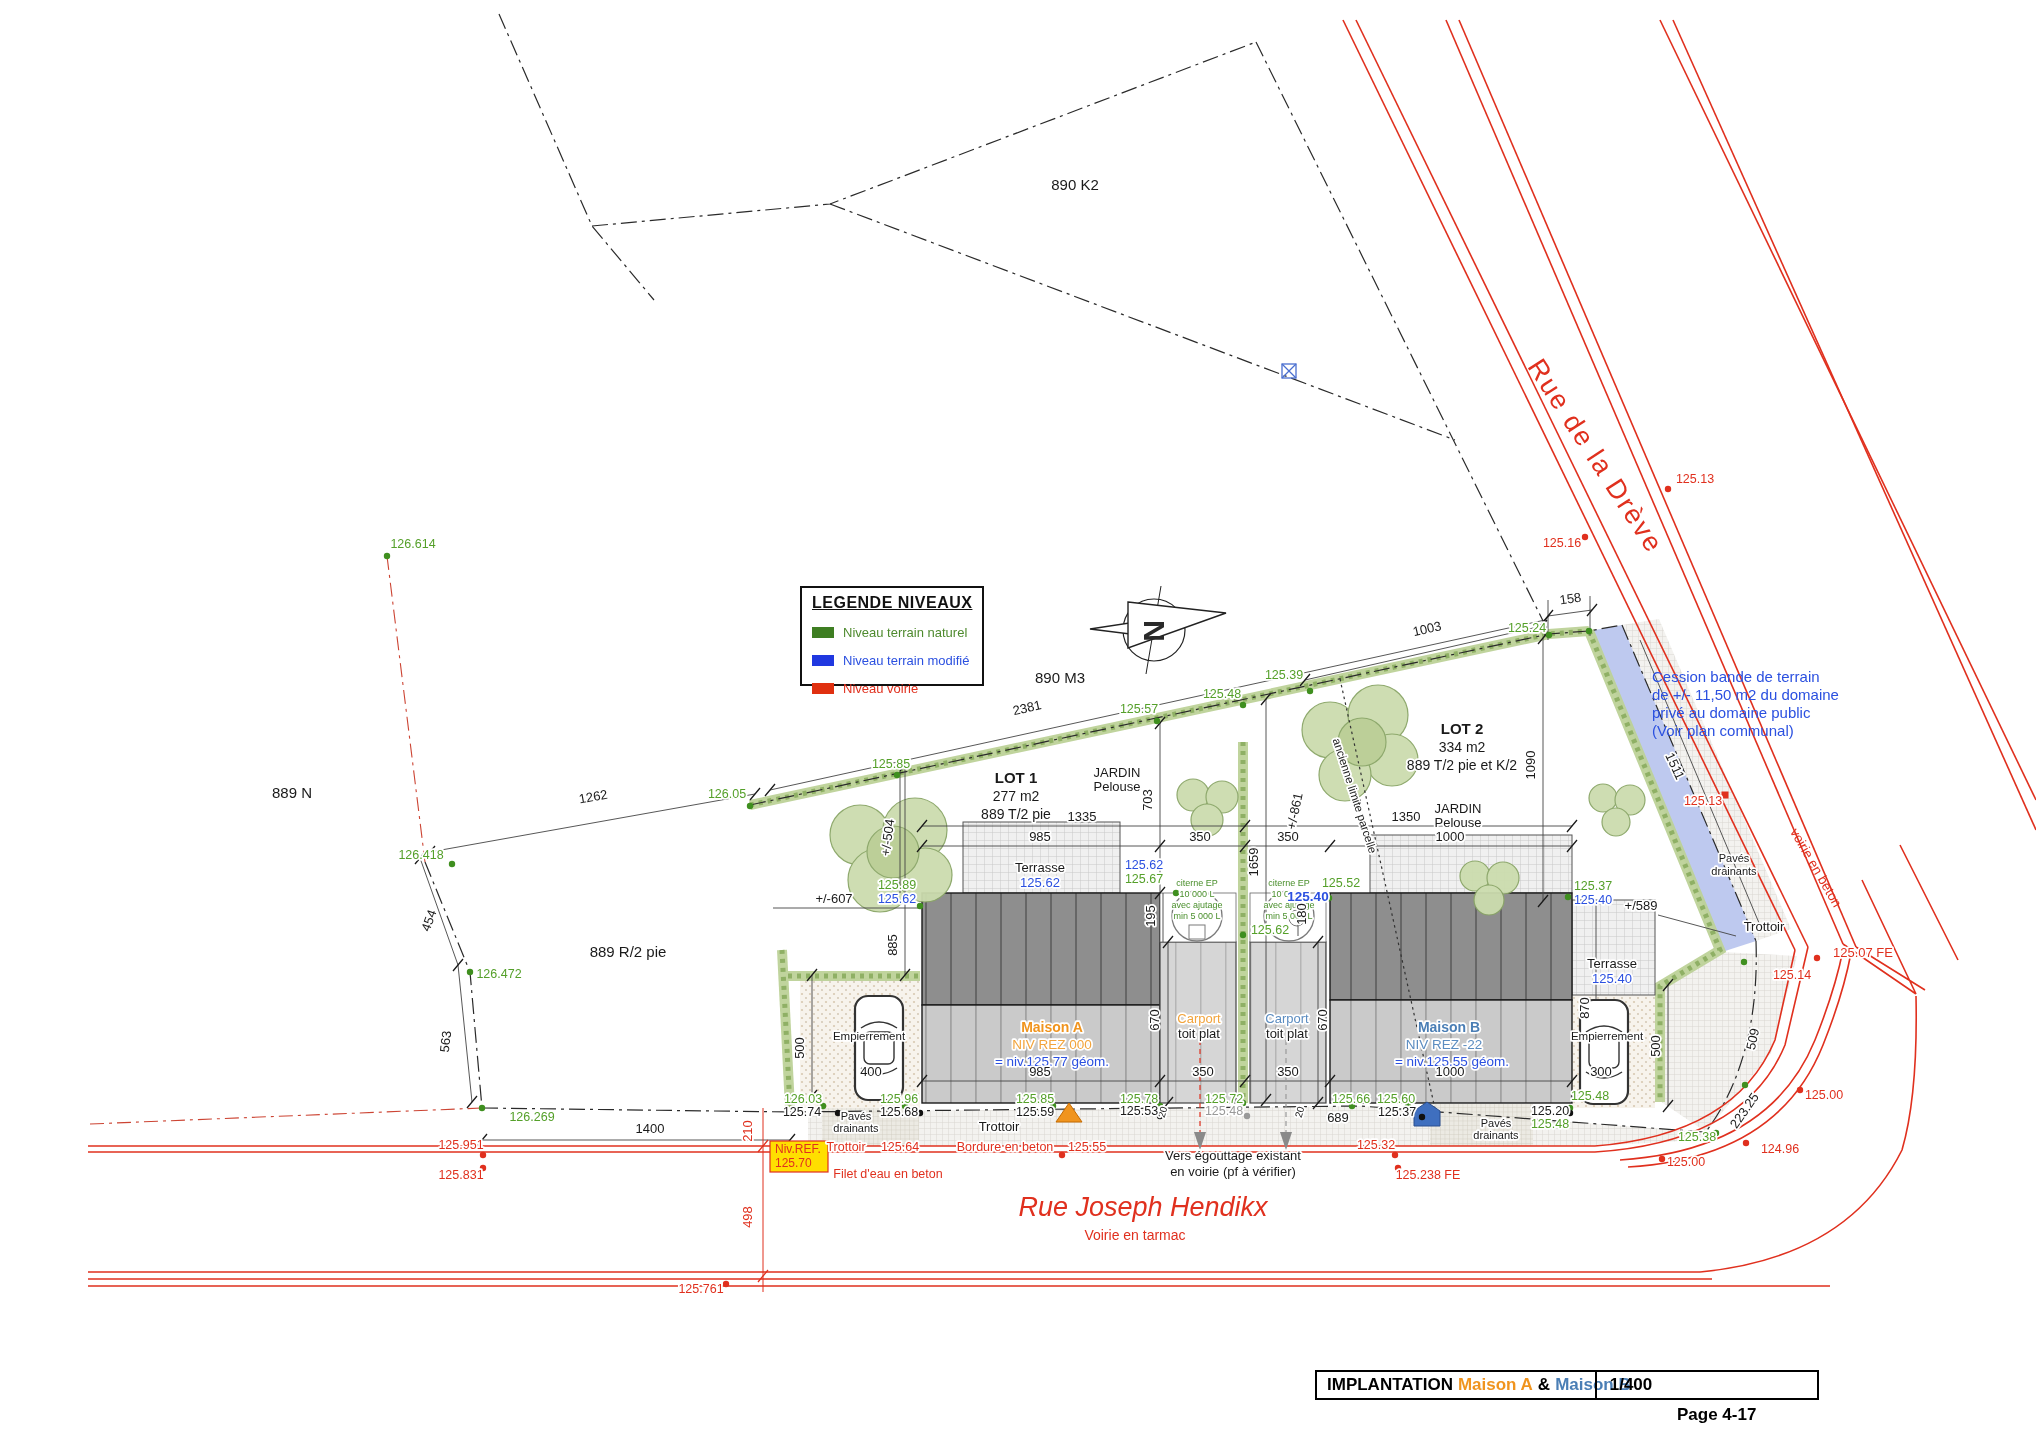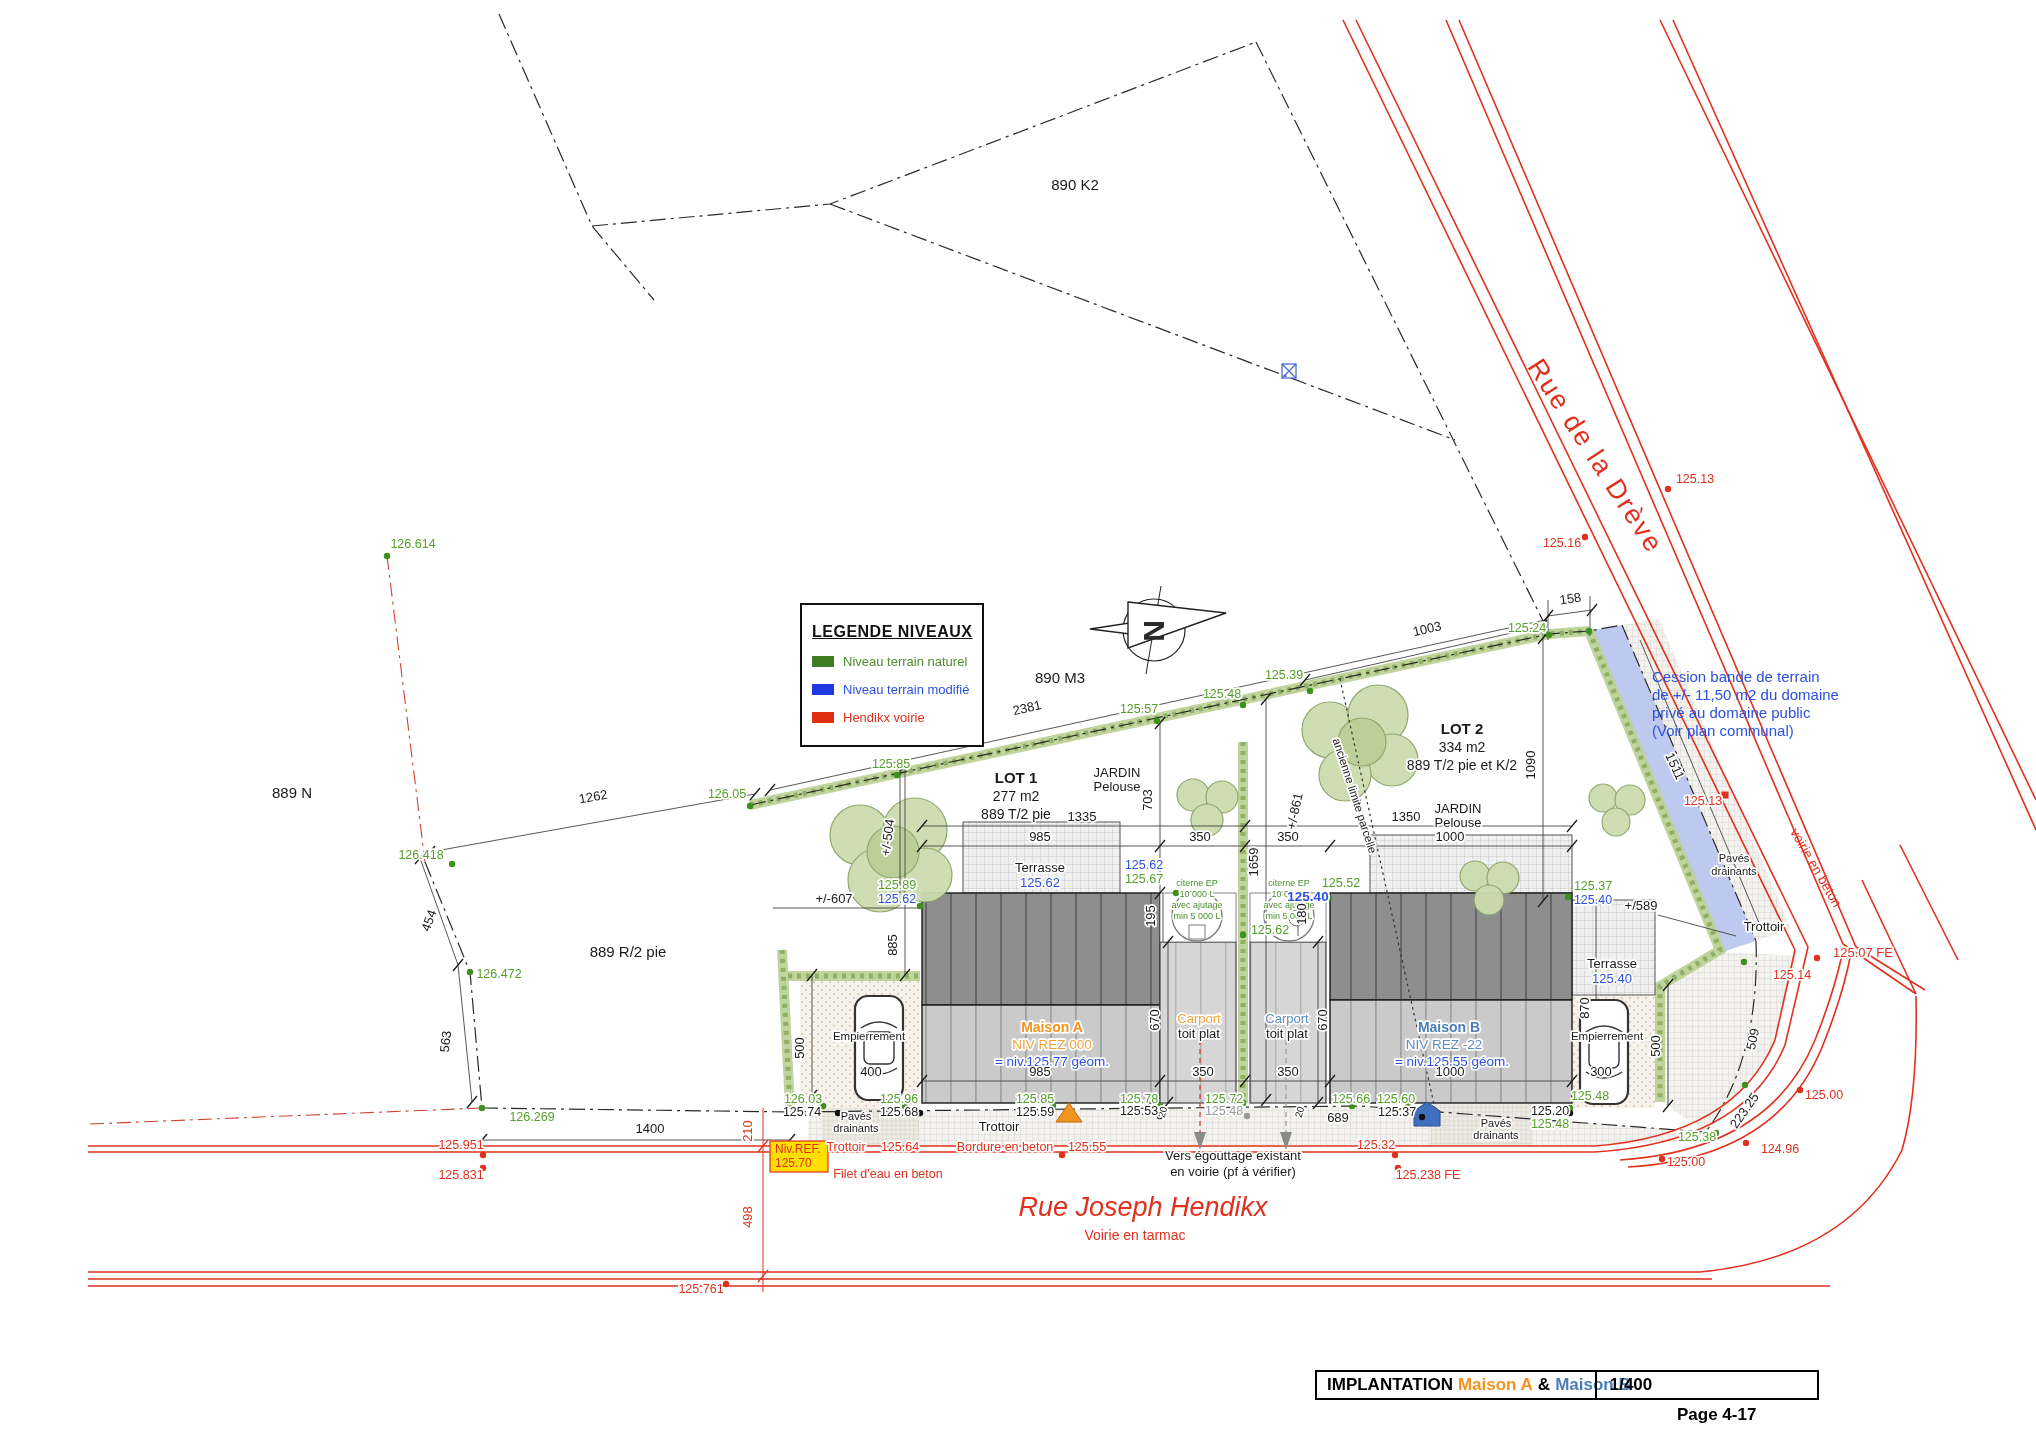--- a/index.html
+++ b/index.html
@@ -1,22 +1,22 @@
 <!DOCTYPE html>
 <html><head>
 <meta charset="utf-8">
 <style>
   html,body{margin:0;padding:0;background:#fff;}
   .canvas{position:relative;width:2036px;height:1440px;background:#ffffff;
           font-family:"Liberation Sans",sans-serif;overflow:hidden;}
   svg{position:absolute;left:0;top:0;}
   svg text{font-family:"Liberation Sans",sans-serif;}
   
-  .legend{position:absolute;left:800px;top:603px;width:184px;height:144px;
-          border:2px solid #111;background:#fff;padding:18px 0 0 10px;box-sizing:border-box;}
+  .legend{position:absolute;left:800px;top:586px;width:184px;height:100px;
+          border:2px solid #111;background:#fff;padding:6px 0 0 10px;box-sizing:border-box;}
   .legend .lg-title{font-size:16px;font-weight:bold;text-decoration:underline;color:#111;letter-spacing:.5px;}
   .legend .lg-row{display:flex;align-items:center;margin-top:13px;font-size:13px;}
   .legend .sw{width:22px;height:11px;margin-right:9px;display:inline-block;}
   .sw0{background:#3e7e22;} .lc0{color:#4e8a2e;}
   .sw1{background:#2038e0;} .lc1{color:#2b50e0;text-align:center;}
   .sw2{background:#e03010;} .lc2{color:#e0301e;}
   
   .titleblock{position:absolute;left:1315px;top:1370px;height:26px;display:flex;
               border:2px solid #000;background:#fff;font-size:17px;font-weight:bold;color:#000;}
   .tb-cell{display:flex;align-items:center;padding:0 10px;white-space:nowrap;}
@@ -444,21 +444,21 @@
   <div class="lg-row">
     <span class="sw sw0"></span>
     <span class="lc0">Niveau terrain naturel</span>
   </div>
   <div class="lg-row">
     <span class="sw sw1"></span>
     <span class="lc1">Niveau terrain modifié</span>
   </div>
   <div class="lg-row">
     <span class="sw sw2"></span>
-    <span class="lc2">Hendikx voirie</span>
+    <span class="lc2">Niveau voirie</span>
   </div>
 </div>
 
 <div class="titleblock">
   <div class="tb-cell tb-main">
     <span>IMPLANTATION</span>
     <span class="tb-a">Maison A</span>
     <span class="tb-amp">&amp;</span>
     <span class="tb-b">Maison B</span>
   </div>

